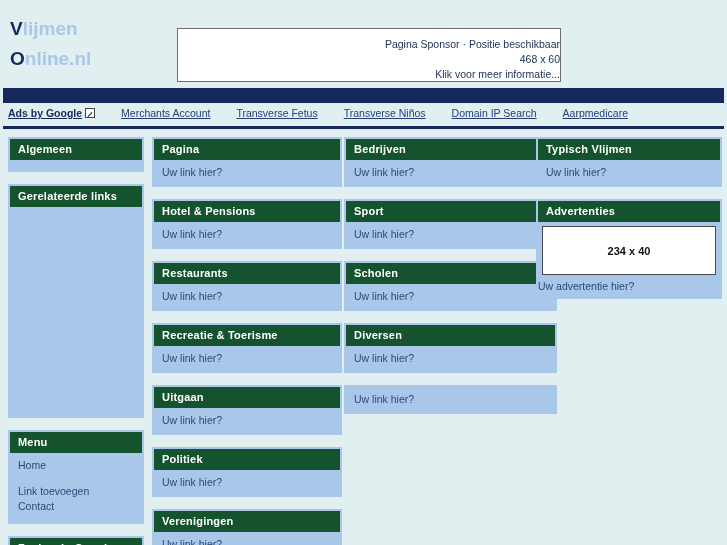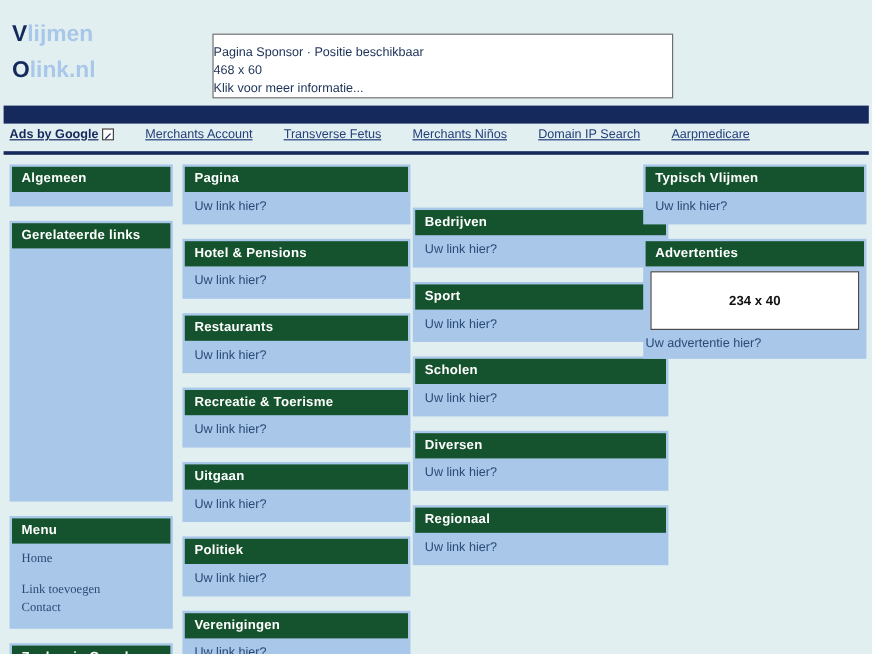--- a/index.html
+++ b/index.html
@@ -38,21 +38,21 @@
 
   #sponsor-box {
     position: absolute;
     left: 177px;
     top: 28px;
     width: 384px;
     height: 54px;
     background: #ffffff;
     border: 1px solid #6e6e6e;
     box-sizing: border-box;
-    text-align: left;
+    text-align: right;
     padding-top: 8px;
   }
   #sponsor-box div {
     font-size: 10.5px;
     line-height: 15px;
     color: #1b3055;
   }
 
   
   #navy-strip {
@@ -111,21 +111,21 @@
   #content {
     position: relative;
     padding-top: 8px;
   }
   .col {
     position: absolute;
     top: 8px;
   }
   #col-left  { left: 8px;   width: 136px; }
   #col-1     { left: 152px; width: 190px; }
-  #col-2     { left: 344px; width: 213px; margin-top: 36px; }
+  #col-2     { left: 344px; width: 213px; }
   #col-3     { left: 536px; width: 186px; }
 
   
   .card {
     background: #a9c7e8;
     padding: 2px;
     margin-bottom: 12px;
   }
   .card-head {
     background: #14532d;
@@ -151,21 +151,20 @@
   .card-body.tall { height: 198px; }
 
   
   .menu-body { padding: 5px 8px 8px 8px; }
   .menu-body .mi {
     display: block;
     color: #2a4a78;
     font-size: 10.5px;
     line-height: 15px;
     text-decoration: none;
-    font-family: Liberation Serif, serif;
   }
   .menu-body .spacer { height: 11px; }
 
   
   .ad-inner {
     background: #ffffff;
     border: 1px solid #4a4a4a;
     height: 49px;
     margin: 4px 4px 0 4px;
     text-align: center;
@@ -181,35 +180,35 @@
     padding: 5px 0 5px 0;
   }
 </style>
 </head>
 <body>
 
 <div id="header">
 
   <div id="logo">
     <div><span class="cap">V</span><span>lijmen</span></div>
-    <div><span class="cap">O</span><span>link.nl</span></div>
+    <div><span class="cap">O</span><span>nline.nl</span></div>
   </div>
 
   <div id="sponsor-box">
     <div>Pagina Sponsor · Positie beschikbaar</div>
     <div>468 x 60</div>
     <div>Klik voor meer informatie...</div>
   </div>
 
 </div>
 
 <div id="navy-strip"></div>
 
 <div id="ads-row">
-  <span class="adtag">Ads by Google</span><span class="extlink"></span><a class="adlink" href="#">Merchants Account</a><a class="adlink" href="#">Transverse Fetus</a><a class="adlink" href="#">Merchants Niños</a><a class="adlink" href="#">Domain IP Search</a><a class="adlink" href="#">Aarpmedicare</a>
+  <span class="adtag">Ads by Google</span><span class="extlink"></span><a class="adlink" href="#">Merchants Account</a><a class="adlink" href="#">Transverse Fetus</a><a class="adlink" href="#">Transverse Niños</a><a class="adlink" href="#">Domain IP Search</a><a class="adlink" href="#">Aarpmedicare</a>
 </div>
 
 <div id="ads-underline"></div>
 
 <div id="content">
 
   <div class="col" id="col-left">
 
     <div class="card">
       <div class="card-head">Algemeen</div>
@@ -315,21 +314,20 @@
     </div>
 
     <div class="card">
       <div class="card-head">Diversen</div>
       <div class="card-body">
         <a href="#">Uw link hier?</a>
       </div>
     </div>
 
     <div class="card">
-      <div class="card-head">Regionaal</div>
       <div class="card-body">
         <a href="#">Uw link hier?</a>
       </div>
     </div>
 
   </div>
 
   <div class="col" id="col-3">
 
     <div class="card">

